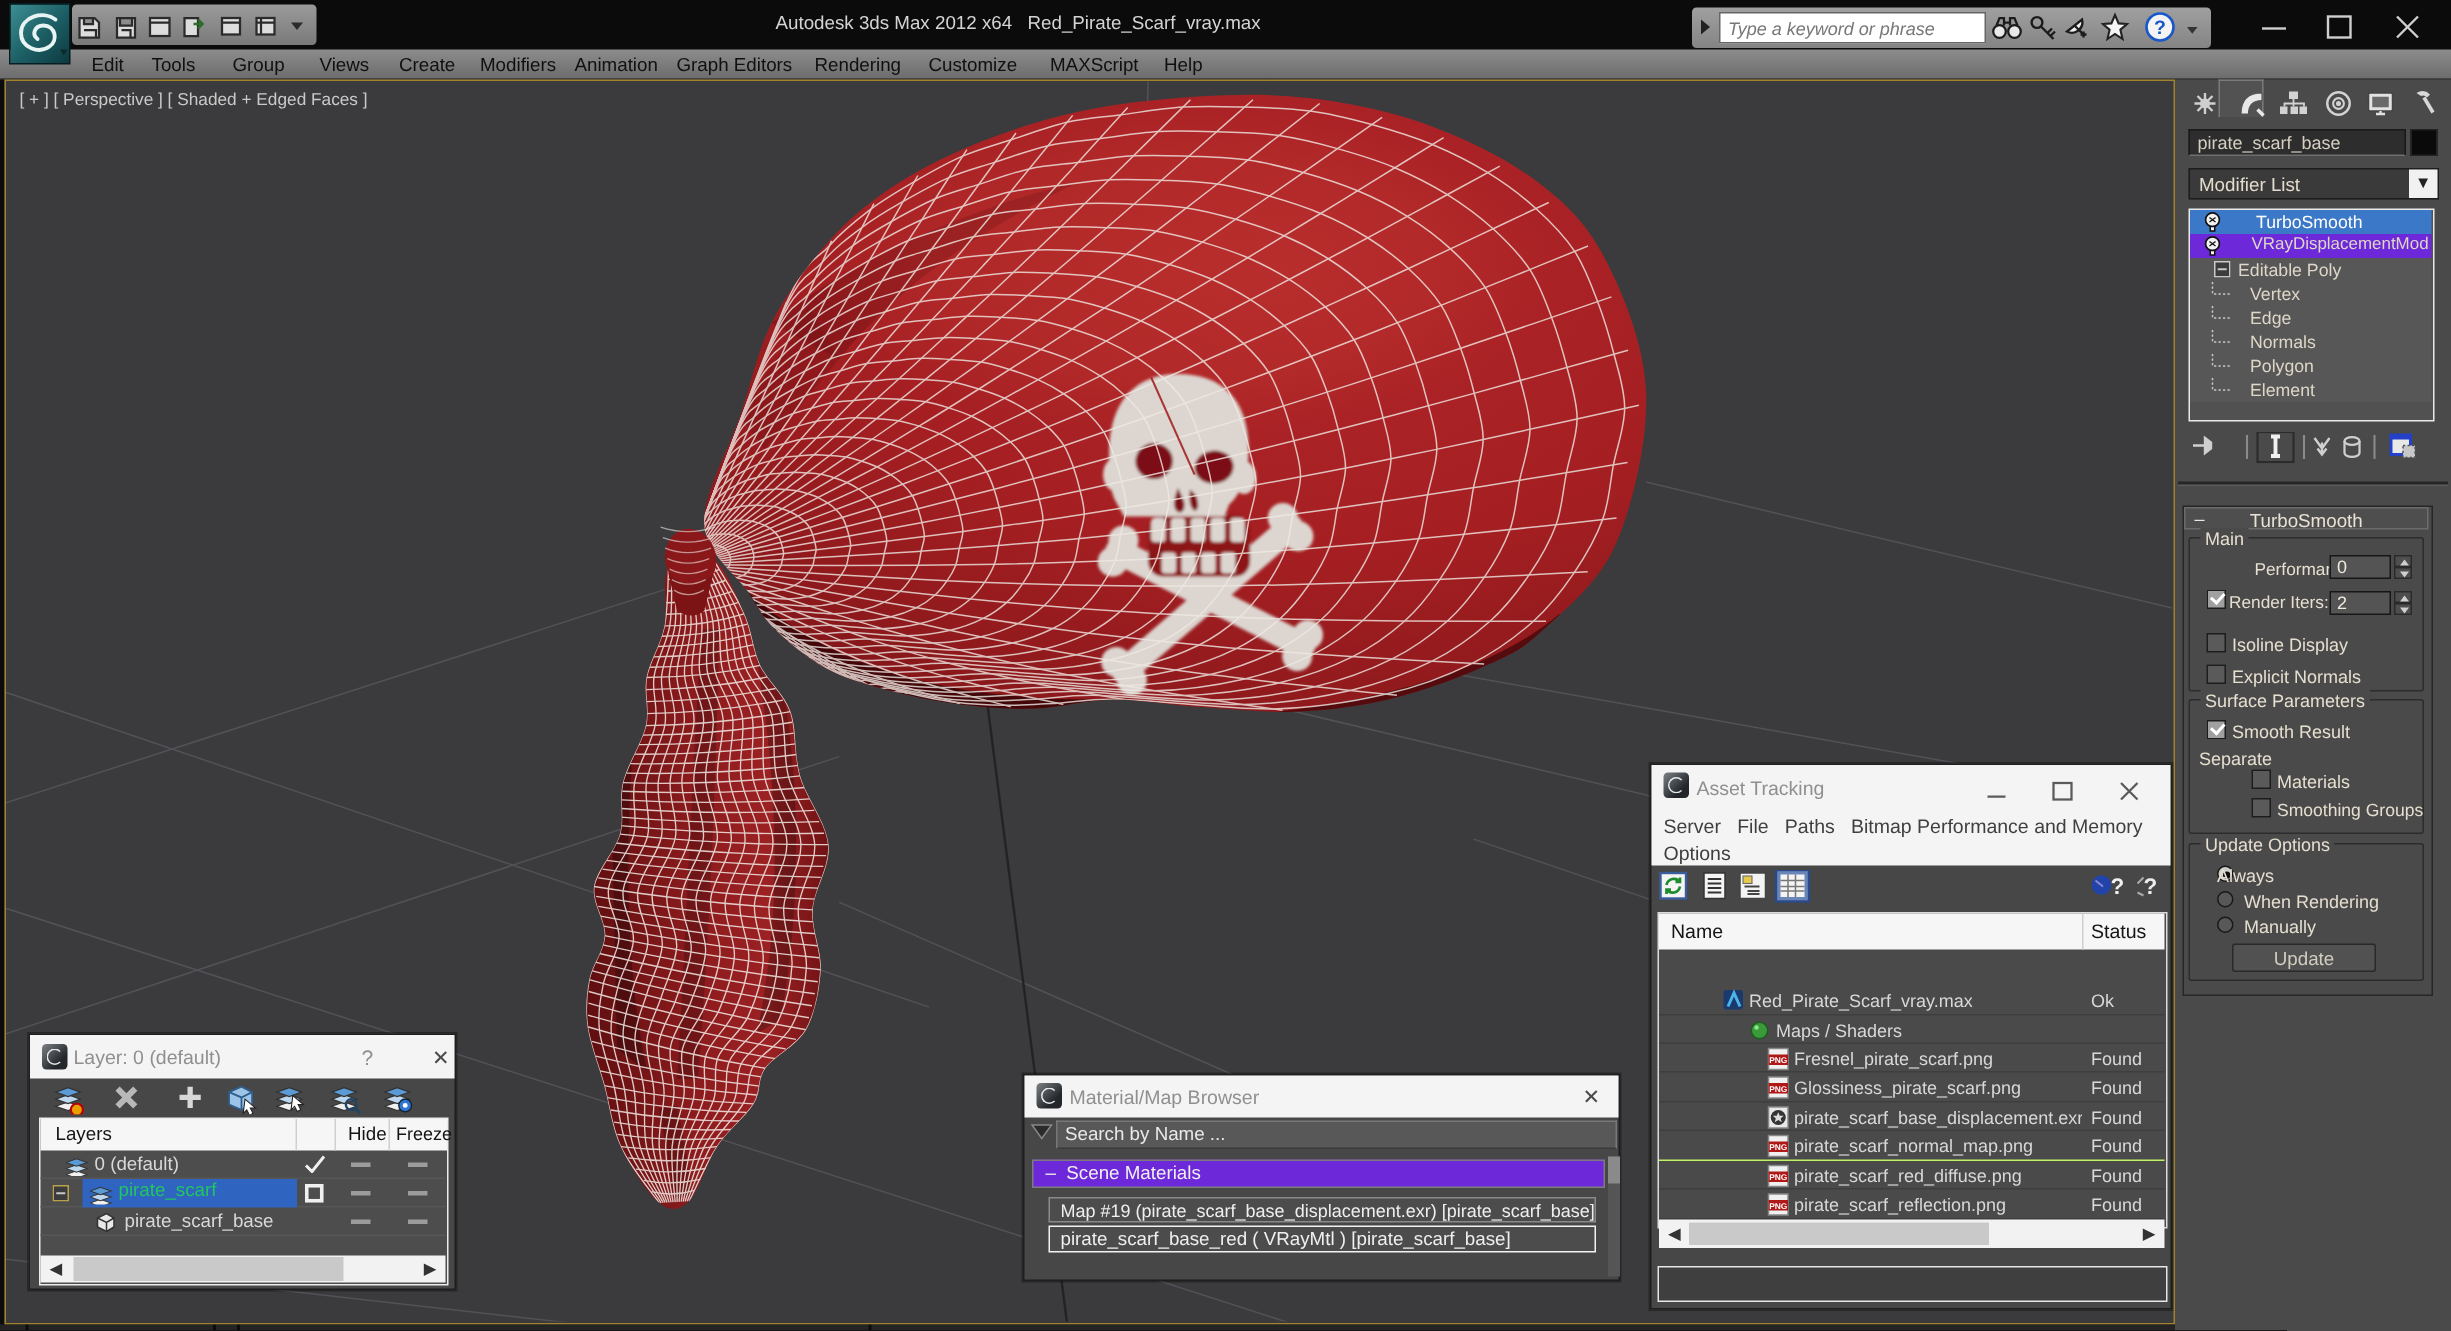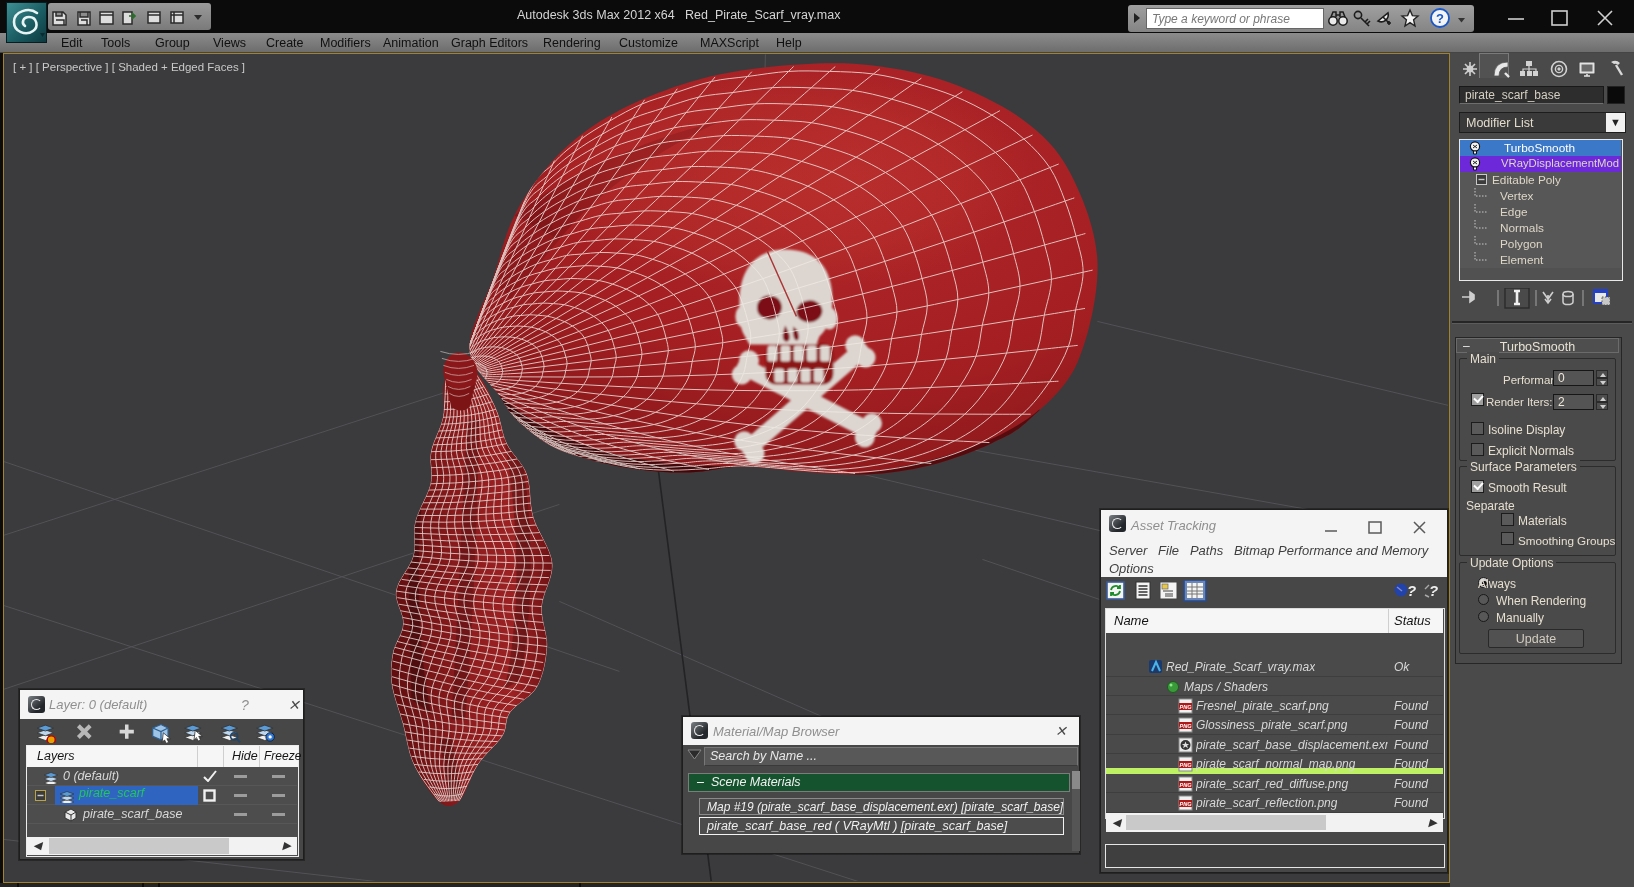--- a/index.html
+++ b/index.html
@@ -45,21 +45,21 @@
 .sarr{position:absolute;width:12px;height:16px;}
 .sarr i{position:absolute;left:0;width:12px;height:8px;background:#4e4e4e;border:1px solid #2a2a2a;}
 .sarr i:after{content:"";position:absolute;left:3px;border-left:3px solid transparent;border-right:3px solid transparent;}
 .sarr .up:after{top:2px;border-bottom:4px solid #cfcfcf;}
 .sarr .dn:after{top:2px;border-top:4px solid #cfcfcf;}
 .radio{position:absolute;width:11px;height:11px;border-radius:50%;background:#585858;border:1px solid #191919;}
 .radio.on{background:#cfcfcf;}
 .radio.on:after{content:"";position:absolute;left:2.6px;top:2.6px;width:5px;height:5px;border-radius:50%;background:#0d0d0d;}
 .plab{position:absolute;font-size:12px;color:#e6dfd0;white-space:nowrap;}
 
-.fwin{position:absolute;background:#474747;border:1px solid #1e1e1e;box-shadow:0 0 0 1px #00000055;font-style:italic;}
+.fwin{position:absolute;background:#474747;border:1px solid #1e1e1e;box-shadow:0 0 0 1px #00000055;}
 .ftitle{position:absolute;left:0;top:0;width:100%;background:#f4f4f4;}
 .wtxt{position:absolute;font-size:13px;color:#8f8f8f;background:none;}
 .fico{position:absolute;width:17px;height:17px;border-radius:3px;background:linear-gradient(135deg,#7c8186,#23272b 70%);}
 .fico:after{content:"";position:absolute;left:3px;top:3px;width:9px;height:9px;border:1.6px solid #e8e8e8;border-radius:50%;border-right-color:transparent;}
 .xbtn{position:absolute;color:#4a4a4a;font-size:14px;}
 
 #layerwin{left:19px;top:689px;width:285px;height:171px;}
 #llist{position:absolute;left:6px;top:55px;width:273px;height:112px;background:#4d4d4d;border:1.5px solid #ececec;}
 #lhead{position:absolute;left:0;top:0;width:100%;height:21px;background:#f6f6f6;color:#141414;font-size:12.5px;}
 .lrow{position:absolute;left:0;width:270px;height:19px;border-bottom:1px solid #575757;color:#d8d8d8;font-size:12.5px;}
@@ -675,21 +675,21 @@
 </div>
 <div class="fwin" id="matwin">
 <div class="ftitle" style="height:28px"></div>
 <div class="fico" style="left:8px;top:5px"></div>
 <div class="wtxt" style="left:30px;top:7px">Material/Map Browser</div>
 <div class="xbtn" style="left:372px;top:6px">✕</div>
 <svg class="abs" style="left:4px;top:31px" width="16" height="14" viewBox="0 0 16 14">
         <path d="M1 2 h13 l-6.5 9 z" fill="#2b2b2b" stroke="#888" stroke-width="1"></path>
       </svg>
 <div class="abs" style="left:21px;top:30px;width:374px;height:19px;background:#585858;border:1px solid #777;border-bottom-color:#3a3a3a;color:#e9e9e9;font-size:12.5px;padding:1px 0 0 5px">Search by Name ...</div>
-<div class="abs" style="left:5px;top:56px;width:382px;height:19px;background:#14532d;border:1px solid #7c7c7c;color:#f0f0f0;font-size:12.5px;padding:1px 0 0 8px">–&nbsp; Scene Materials</div>
+<div class="abs" style="left:5px;top:56px;width:382px;height:19px;background:#6d28d9;border:1px solid #7c7c7c;color:#f0f0f0;font-size:12.5px;padding:1px 0 0 8px">–&nbsp; Scene Materials</div>
 <div class="abs" style="left:16px;top:81px;width:365px;height:17px;background:#4c4c4c;border:1px solid #8a8a8a;color:#efefef;font-size:12px;padding:1px 0 0 7px;white-space:nowrap">Map #19 (pirate_scarf_base_displacement.exr) [pirate_scarf_base]</div>
 <div class="abs" style="left:16px;top:100px;width:365px;height:18px;background:#4c4c4c;border:1.5px solid #f2f2f2;color:#efefef;font-size:12.5px;padding:1px 0 0 7px;white-space:nowrap">pirate_scarf_base_red ( VRayMtl ) [pirate_scarf_base]</div>
 <div class="abs" style="left:389px;top:54px;width:8px;height:80px;background:#555"></div>
 <div class="abs" style="left:389px;top:54px;width:8px;height:18px;background:#8a8a8a"></div>
 </div>
 <div class="fwin" id="assetwin">
 <div class="ftitle" style="height:67px"></div>
 <div class="fico" style="left:8px;top:5px"></div>
 <div class="wtxt" style="left:30px;top:8px">Asset Tracking</div>
 <svg class="abs" style="left:220px;top:10px" width="120" height="16" viewBox="0 0 120 16">
@@ -769,21 +769,21 @@
 </div>
 <div class="abs" style="left:0;top:126px;width:337px;height:19px;border-bottom:1px solid #3e3e3e">
 <svg class="abs" style="left:72px;top:2px" width="15" height="16" viewBox="0 0 15 16">
             <rect x="1" y="1" width="13" height="14" fill="#e8e8e8" stroke="#888"></rect>
             <circle cx="7.5" cy="8" r="5" fill="#333"></circle>
             <path d="M7.5 4.5 l1 2.4 2.6 0 -2 1.7 0.8 2.6 -2.4 -1.6 -2.4 1.6 0.8 -2.6 -2 -1.7 2.6 0 z" fill="#ddd"></path>
           </svg>
 <span class="tcell" style="left:90px;top:3px;max-width:192px;overflow:hidden">pirate_scarf_base_displacement.exr</span>
 <span class="tcell" style="left:288px;top:3px">Found</span>
 </div>
-<div class="abs" style="left:0;top:145px;width:337px;height:20px;border-bottom:6px solid #bef264">
+<div class="abs" style="left:0;top:145px;width:337px;height:20px;border-bottom:1px solid #bef264">
 <svg class="abs" style="left:72px;top:2px" width="15" height="16" viewBox="0 0 15 16">
             <rect x="1" y="1" width="13" height="14" fill="#f0f0f0" stroke="#888"></rect>
             <rect x="1" y="5" width="13" height="7" fill="#b01818"></rect>
             <text x="7.5" y="10.8" font-size="5.6" fill="#fff" text-anchor="middle" font-family="Liberation Sans" font-weight="bold">PNG</text>
           </svg>
 <span class="tcell" style="left:90px;top:3px;max-width:192px;overflow:hidden">pirate_scarf_normal_map.png</span>
 <span class="tcell" style="left:288px;top:3px">Found</span>
 </div>
 <div class="abs" style="left:0;top:165px;width:337px;height:19px;border-bottom:1px solid #3e3e3e">
 <svg class="abs" style="left:72px;top:2px" width="15" height="16" viewBox="0 0 15 16">

